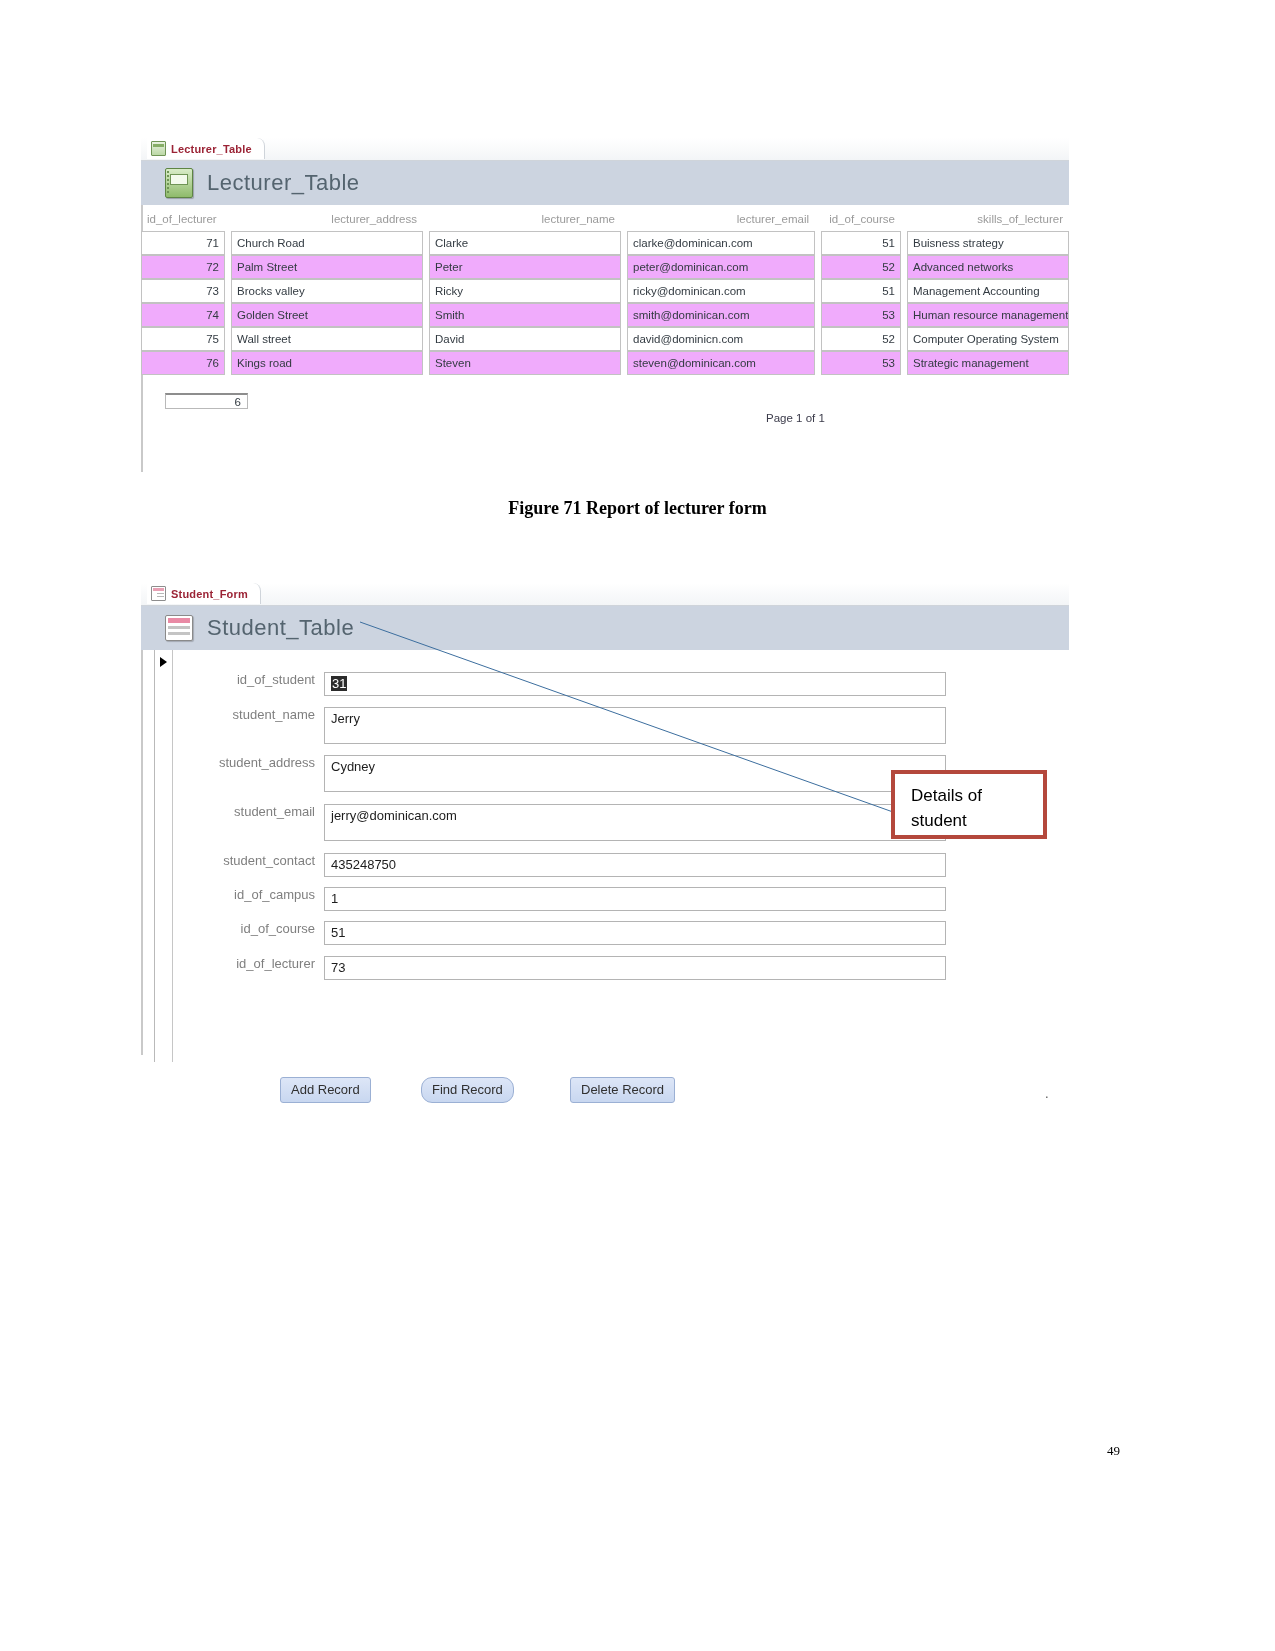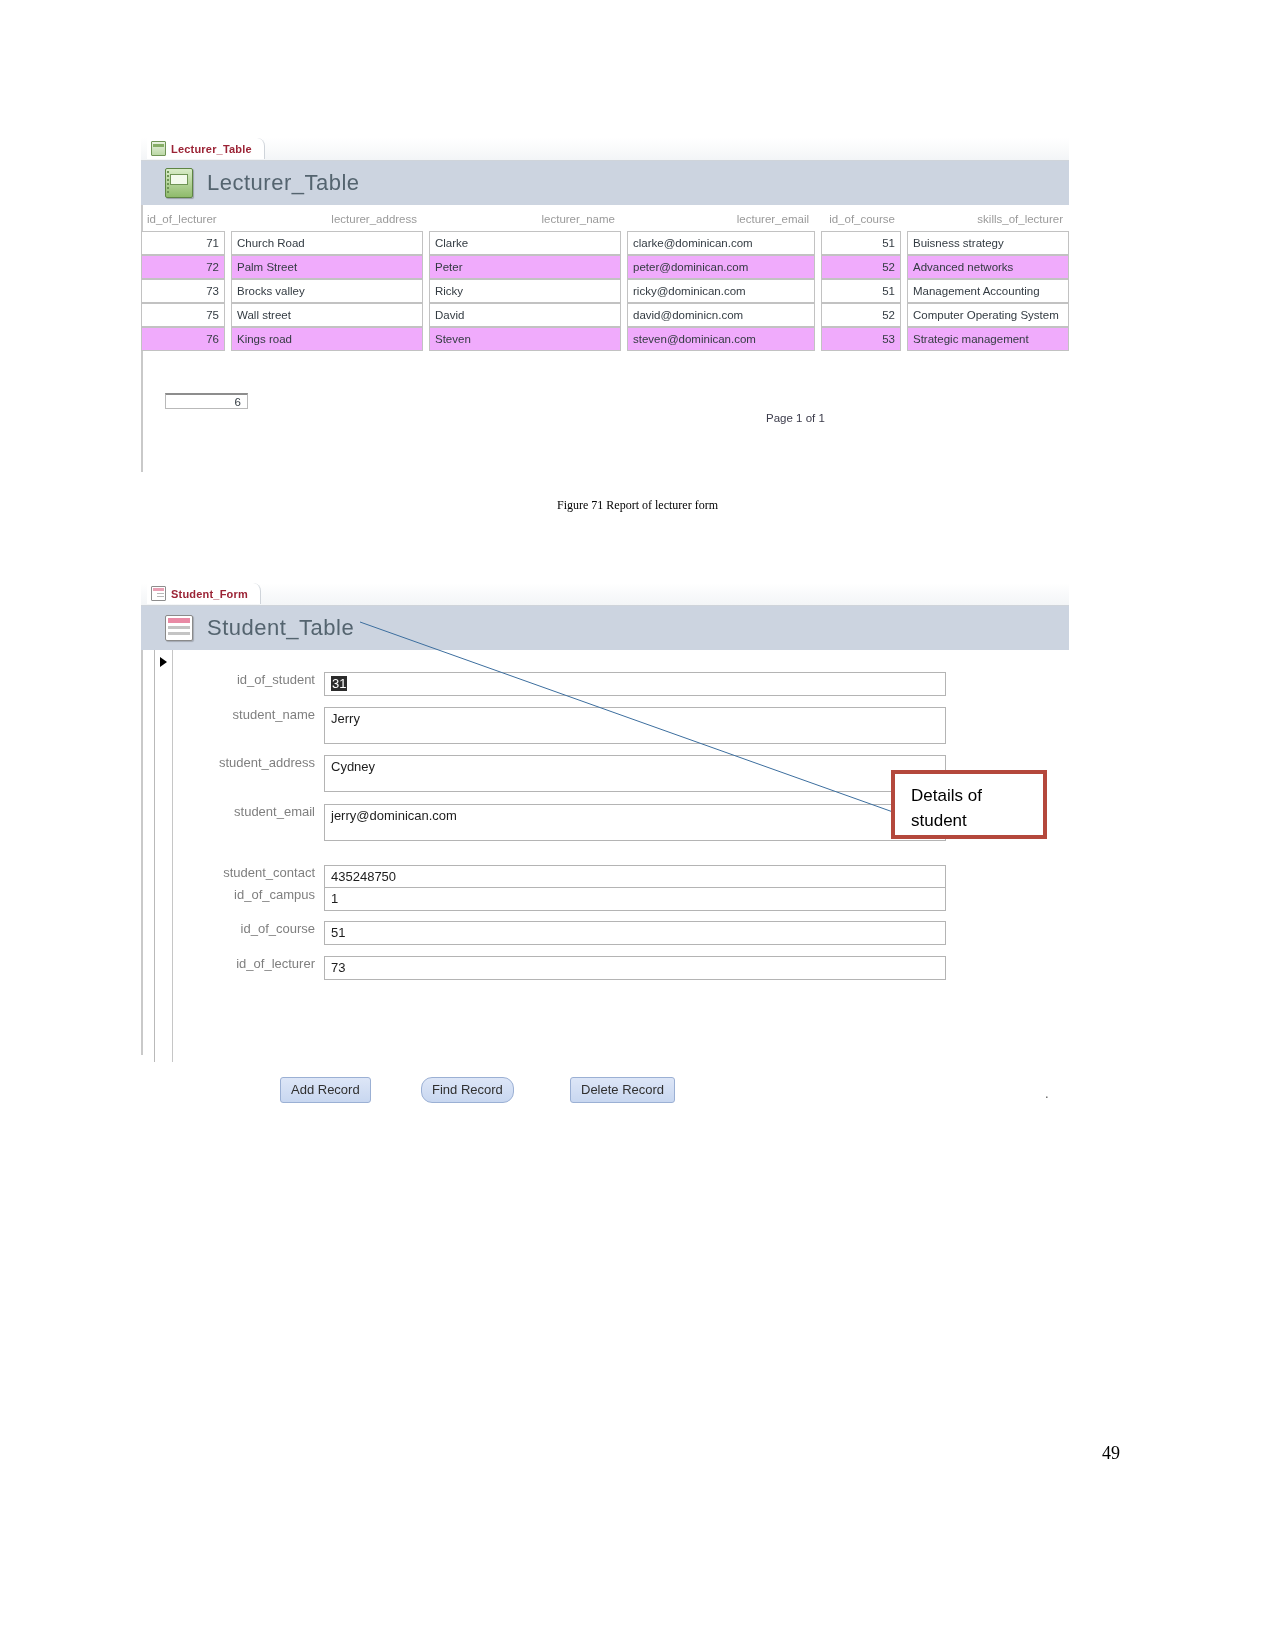--- a/index.html
+++ b/index.html
@@ -203,33 +203,33 @@
     font-size: 11.5px;
     color: #3b3b4a;
   }
 
   
   .caption {
     position: absolute;
     width: 100%;
     text-align: center;
     font-family: "Liberation Serif", serif;
-    font-weight: normal;
-    font-size: 12px;
+    font-weight: bold;
+    font-size: 18px;
     color: #000;
   }
   #caption-71 { top: 498px; }
   #caption-72 { top: 1078px; }
 
   .page-number {
     position: absolute;
     right: 155px;
     top: 1443px;
     font-family: "Liberation Serif", serif;
-    font-size: 18px;
+    font-size: 13px;
     color: #000;
   }
 
   
   .form-block {
     position: absolute;
     left: 141px;
     top: 583px;
     width: 928px;
   }
@@ -425,20 +425,33 @@
           <td>Brocks valley</td>
           <td class="cellpad"></td>
           <td>Ricky</td>
           <td class="cellpad"></td>
           <td>ricky@dominican.com</td>
           <td class="cellpad"></td>
           <td class="num">51</td>
           <td class="cellpad"></td>
           <td>Management Accounting</td>
         </tr>
+        <tr class="alt">
+          <td class="num">74</td>
+          <td class="cellpad"></td>
+          <td>Golden Street</td>
+          <td class="cellpad"></td>
+          <td>Smith</td>
+          <td class="cellpad"></td>
+          <td>smith@dominican.com</td>
+          <td class="cellpad"></td>
+          <td class="num">53</td>
+          <td class="cellpad"></td>
+          <td>Human resource management</td>
+        </tr>
         <tr>
           <td class="num">75</td>
           <td class="cellpad"></td>
           <td>Wall street</td>
           <td class="cellpad"></td>
           <td>David</td>
           <td class="cellpad"></td>
           <td>david@dominicn.com</td>
           <td class="cellpad"></td>
           <td class="num">52</td>
@@ -501,21 +514,21 @@
       <div class="field-row" style="left:17px; top:105px;">
         <span class="field-label">student_address</span>
         <span class="field-input" style="height:37px;">Cydney</span>
       </div>
 
       <div class="field-row" style="left:17px; top:154px;">
         <span class="field-label">student_email</span>
         <span class="field-input" style="height:37px;">jerry@dominican.com</span>
       </div>
 
-      <div class="field-row" style="left:17px; top:203px;margin-top:12px;">
+      <div class="field-row" style="left:17px; top:203px;">
         <span class="field-label">student_contact</span>
         <span class="field-input" style="height:24px;">435248750</span>
       </div>
 
       <div class="field-row" style="left:17px; top:237px;">
         <span class="field-label">id_of_campus</span>
         <span class="field-input" style="height:24px;">1</span>
       </div>
 
       <div class="field-row" style="left:17px; top:271px;">

